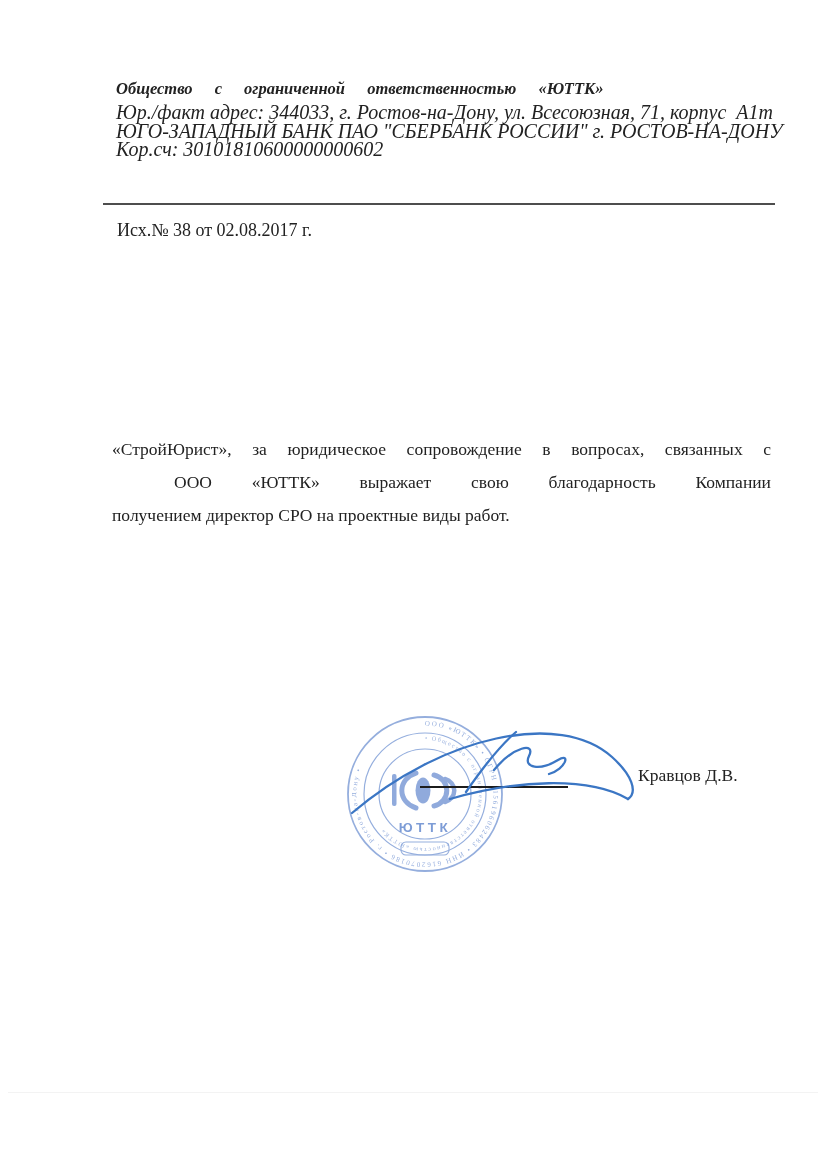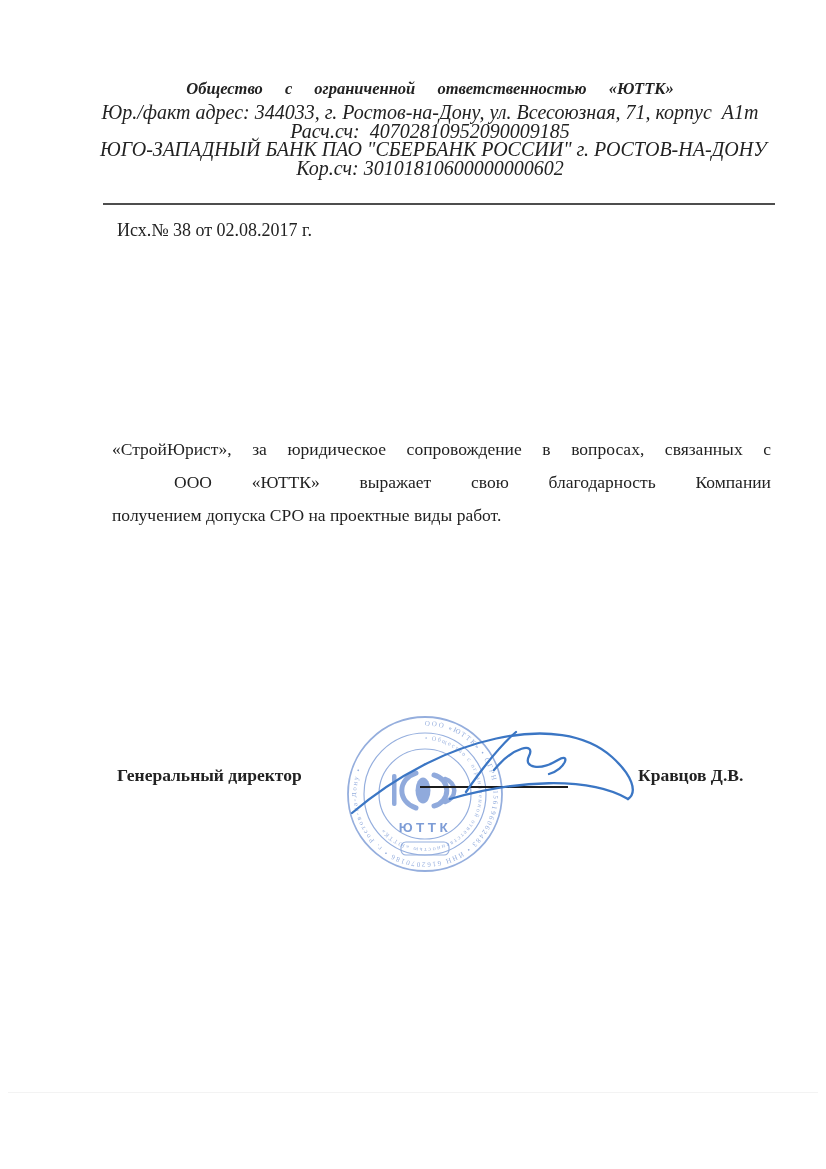--- a/index.html
+++ b/index.html
@@ -1,61 +1,59 @@
 <!DOCTYPE html>
 <html><head>
 <meta charset="utf-8">
 <style>
   html,body{margin:0;padding:0;background:#ffffff;}
   .page{
     position:relative;width:826px;height:1169px;background:#ffffff;
     font-family:"Liberation Serif", serif;color:#222222;overflow:hidden;
   }
   
-  .letterhead{position:absolute;top:79px;left:100px;width:660px;text-align:center;}
+  .letterhead{position:absolute;top:79px;left:116px;width:660px;text-align:left;}
   .lh-company{font-size:16.5px;font-weight:bold;font-style:italic;word-spacing:.42em;margin-bottom:4px;white-space:pre;}
   .lh-line{font-size:20px;font-style:italic;line-height:18.7px;white-space:pre;}
   .divider{position:absolute;left:103px;top:203px;width:672px;height:2px;background:#4d4d4d;}
   .outgoing{position:absolute;left:117px;top:220px;font-size:18px;}
   
   .body-par{position:absolute;left:112px;top:433px;width:659px;font-size:17.5px;line-height:33px;}
   .jline{text-align:justify;text-align-last:justify;}
   .indent{text-indent:62px;}
   
   .sig-title{position:absolute;left:117px;top:765px;font-size:17.5px;font-weight:bold;z-index:5;}
-  .sig-name{position:absolute;left:638px;top:765px;font-size:17.5px;font-weight:bold;z-index:5;}
+  .sig-name{position:absolute;left:638px;top:765px;font-size:17.5px;font-weight:normal;z-index:5;}
   .sig-line{position:absolute;left:420px;top:786px;width:148px;height:2px;background:#1c1c1c;z-index:3;}
   .stamp-svg{position:absolute;left:343px;top:712px;z-index:2;}
   .sign-svg{position:absolute;left:330px;top:698px;z-index:4;}
   .faint-line{position:absolute;left:8px;top:1092px;width:810px;height:1px;background:#f3f3f3;}
 </style>
 </head>
 <body>
 
 <div class="page">
 
   <header class="letterhead">
     <div class="lh-company">Общество  с  ограниченной  ответственностью  «ЮТТК»</div>
     <div class="lh-line">Юр./факт адрес: 344033, г. Ростов-на-Дону, ул. Всесоюзная, 71, корпус  А1т</div>
-    <div class="lh-line">Расч.сч:  40702810952090009185</div>
     <div class="lh-line">ЮГО-ЗАПАДНЫЙ БАНК ПАО "СБЕРБАНК РОССИИ" г. РОСТОВ-НА-ДОНУ</div>
     <div class="lh-line">Кор.сч: 30101810600000000602</div>
   </header>
 
   <div class="divider"></div>
 
   <div class="outgoing">Исх.№ 38 от 02.08.2017 г.</div>
 
   <div class="body-par">
     <div class="jline">«СтройЮрист», за юридическое сопровождение в вопросах, связанных с</div>
     <div class="jline indent">ООО «ЮТТК» выражает свою благодарность Компании</div>
-    <div>получением допуска СРО на проектные виды работ.</div>
+    <div>получением директор СРО на проектные виды работ.</div>
   </div>
 
-  <div class="sig-title">Генеральный директор</div>
   <div class="sig-name">Кравцов Д.В.</div>
 
   <svg class="stamp-svg" width="164" height="164" viewBox="0 0 164 164">
     <g fill="none" stroke="#8aa6da" opacity="0.9">
       <circle cx="82" cy="82" r="77" stroke-width="1.8"></circle>
       <circle cx="82" cy="82" r="61" stroke-width="1.2"></circle>
       <ellipse cx="82" cy="82" rx="46" ry="45" stroke-width="1.2"></ellipse>
       <rect x="58" y="130" width="48" height="13" rx="5" stroke-width="1.1"></rect>
     </g>
     <defs>

